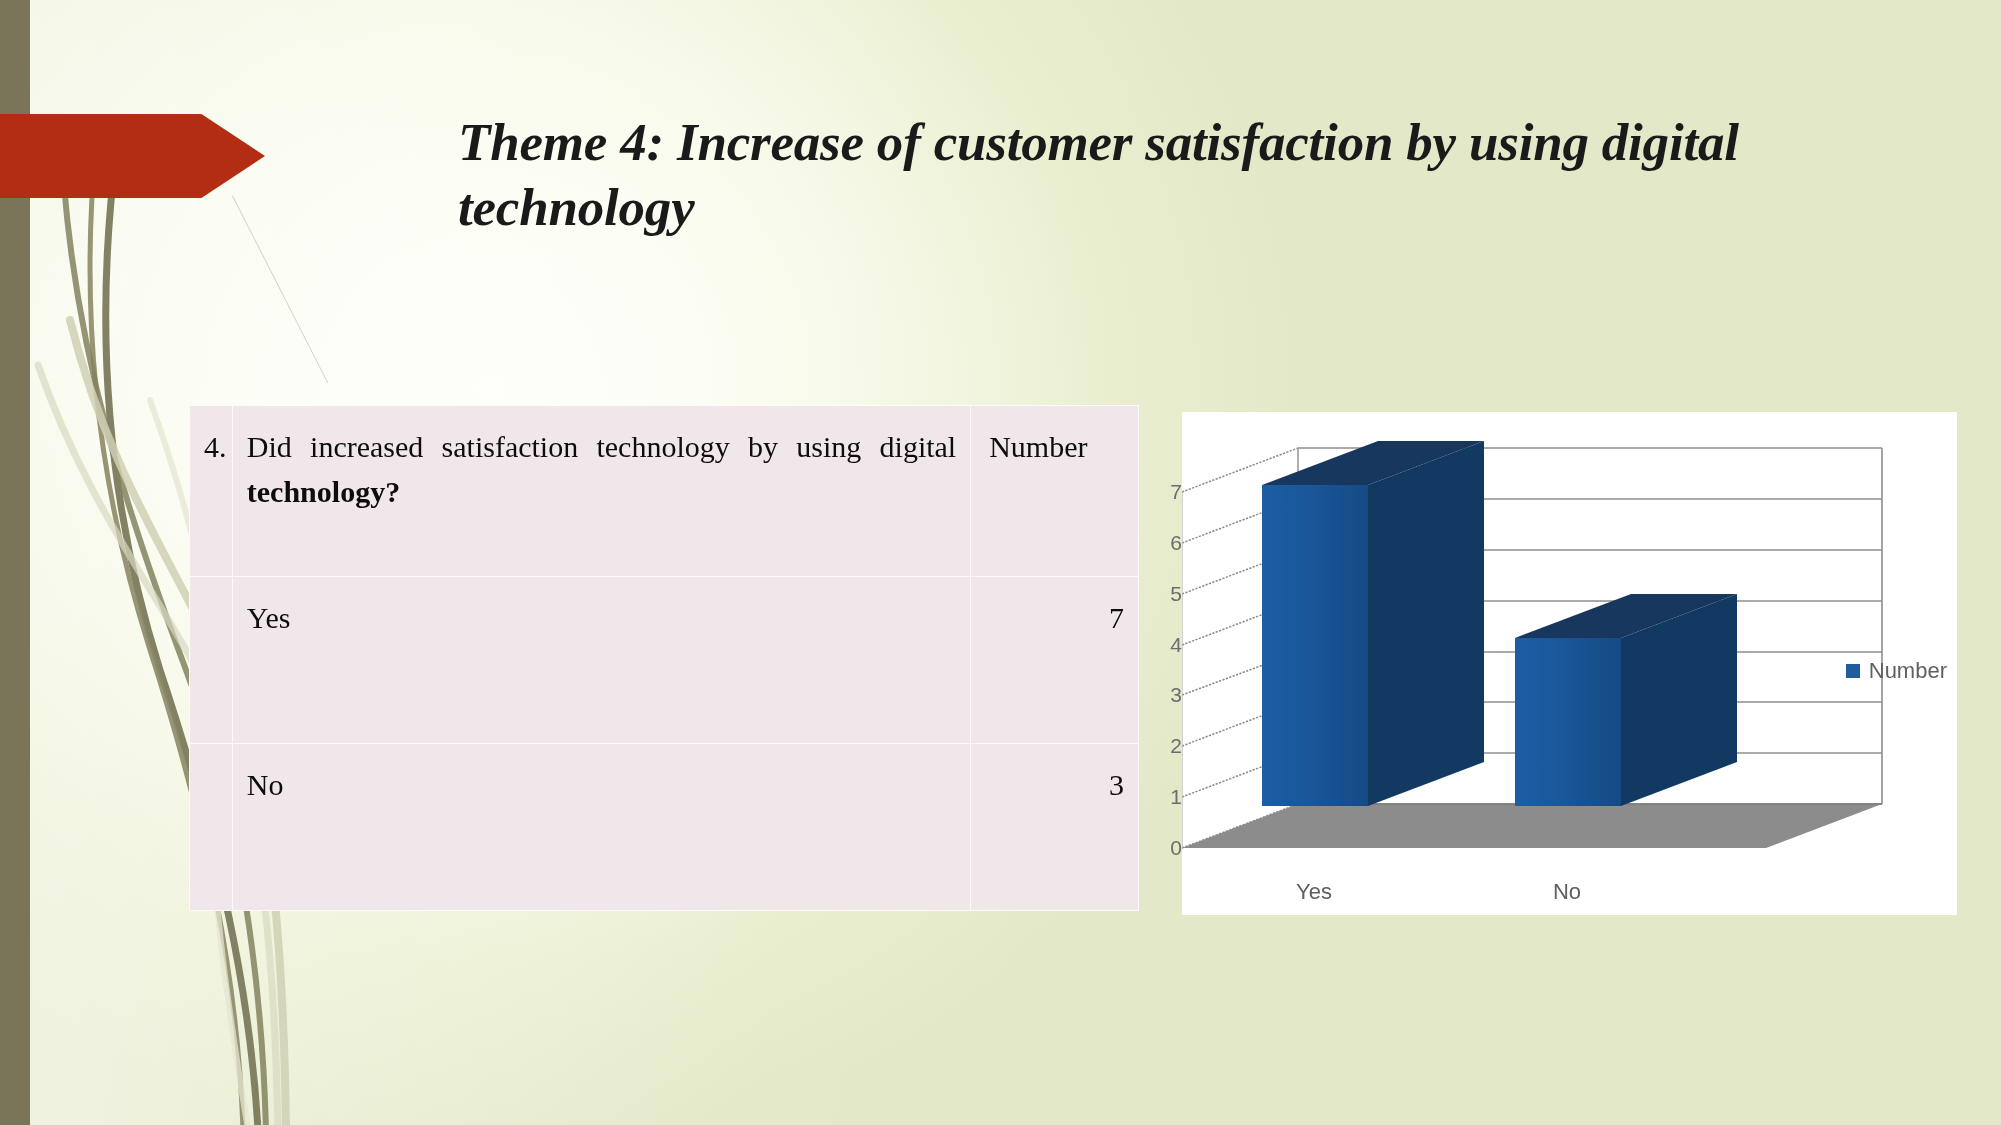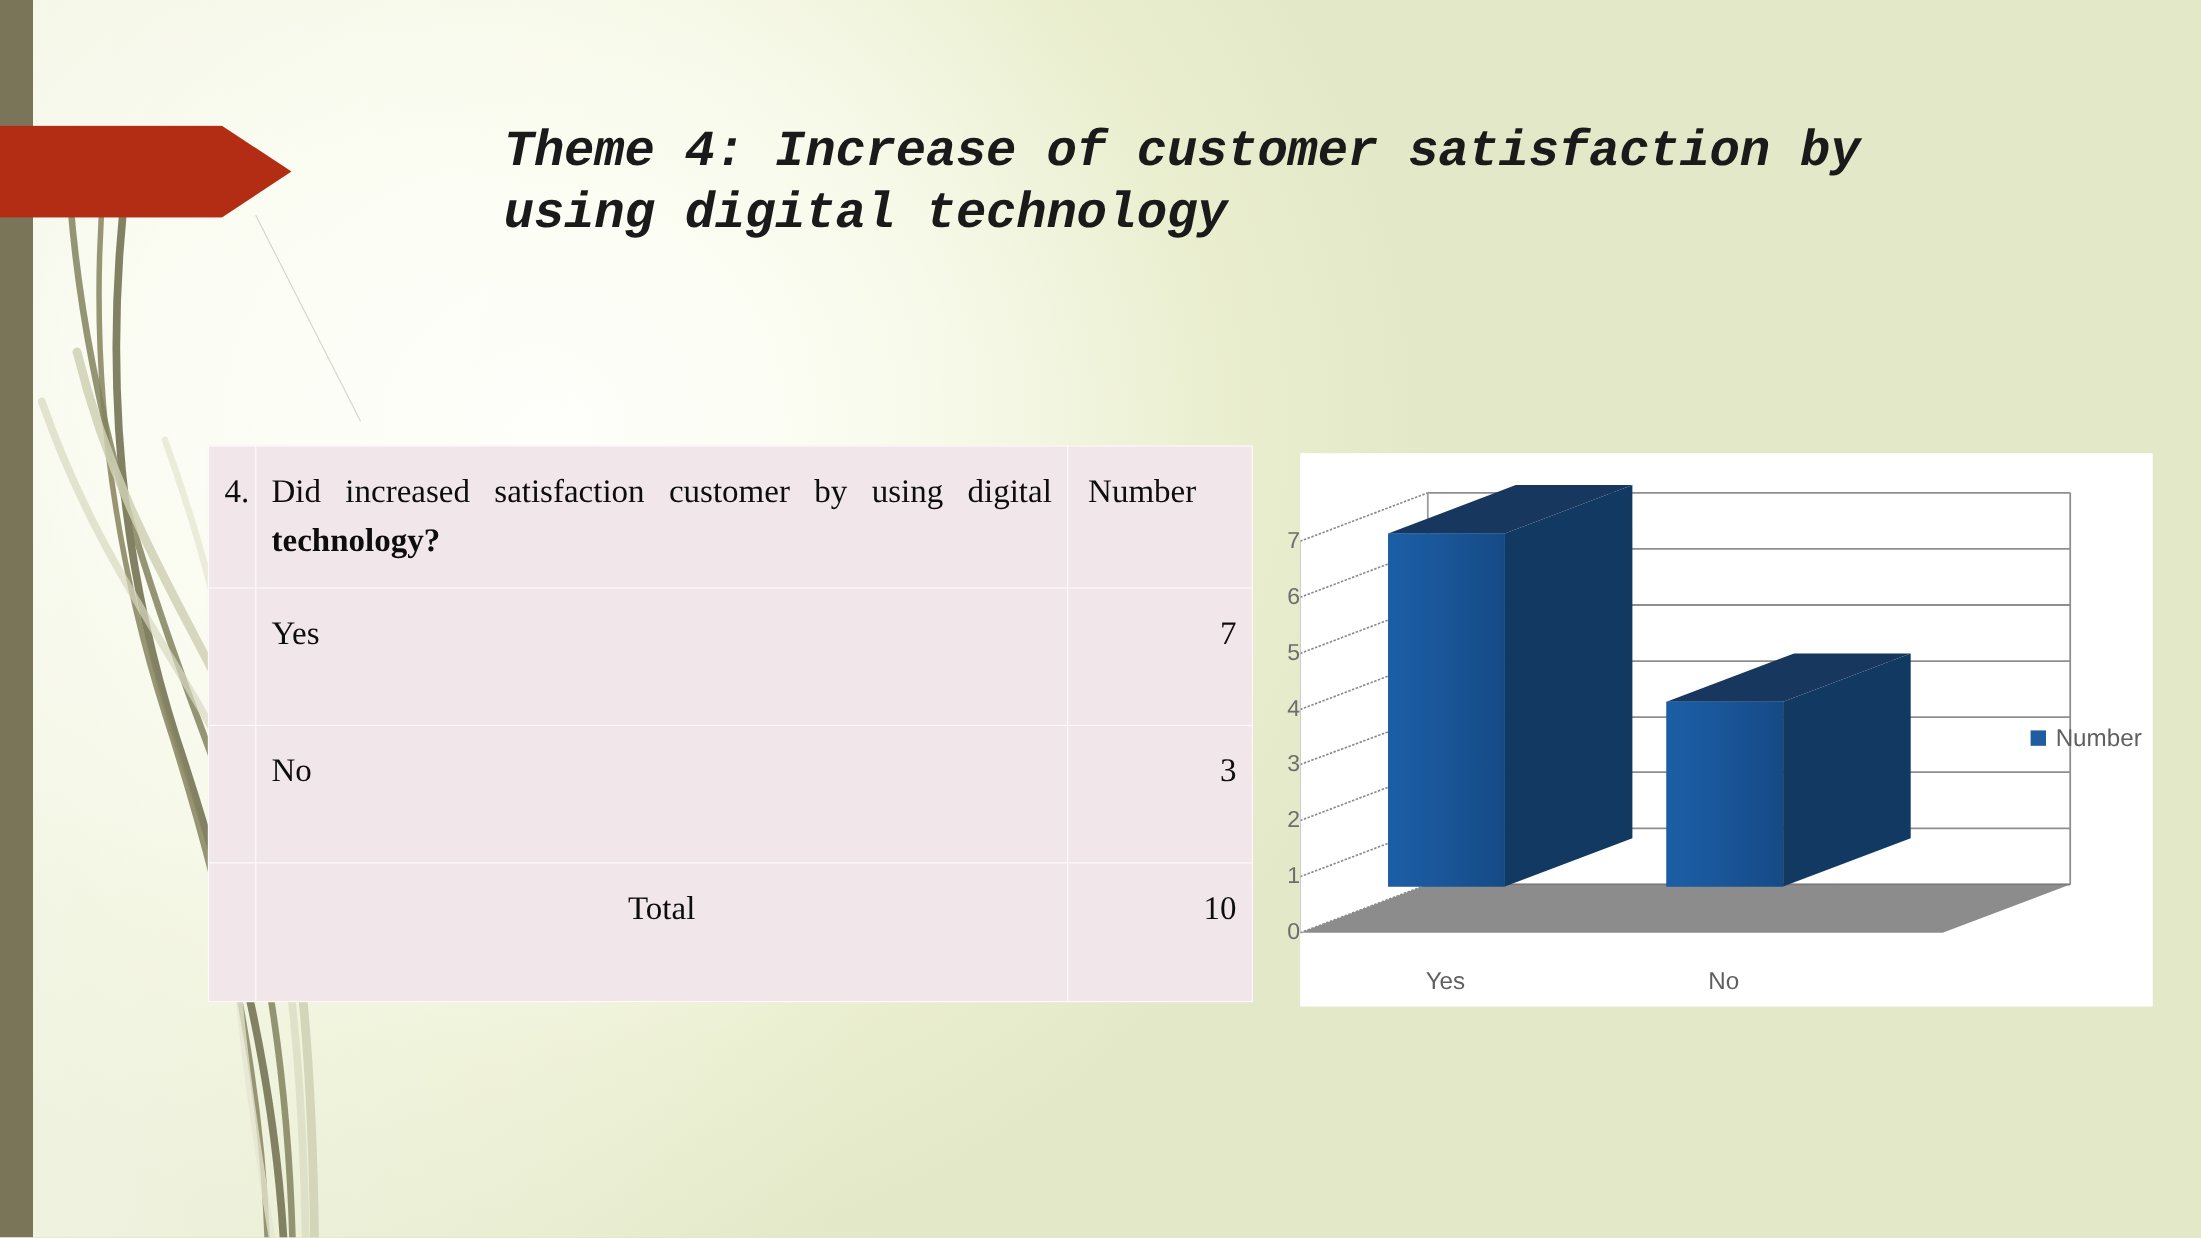--- a/index.html
+++ b/index.html
@@ -96,24 +96,24 @@
     transform-origin: top left;
     transform: rotate(-27deg);
   }
 
   
   .title {
     position: absolute;
     left: 458px;
     top: 110px;
     width: 1330px;
-    font-family: Liberation Mono, monospace;
+    font-family: Liberation Serif, serif;
     font-style: italic;
     font-weight: bold;
-    font-size: 46px;
+    font-size: 53px;
     line-height: 1.22;
     color: #1a1a1a;
     letter-spacing: -0.2px;
   }
 
   
   .qtable {
     position: absolute;
     left: 189px;
     top: 405px;
@@ -225,41 +225,36 @@
 
   <div class="arrow-banner"></div>
   <div class="connector"></div>
 
   <h1 class="title">Theme 4: Increase of customer satisfaction by using digital technology</h1>
 
   <table class="qtable">
     <tbody>
       <tr class="q-row">
         <td class="col-num">4.</td>
-        <td class="col-text justified"><span>Did</span> <span>increased</span> <span>satisfaction</span> <span>customer</span> <span>by</span> <span>using</span> <span>digital</span><span class="lastline">technology?</span></td>
+        <td class="col-text justified"><span>Did</span> <span>increased</span> <span>satisfaction</span> <span>technology</span> <span>by</span> <span>using</span> <span>digital</span><span class="lastline">technology?</span></td>
         <td class="col-val" style="text-align:left;padding-left:18px;">Number</td>
       </tr>
 
       <tr class="d-row">
         <td class="col-num"></td>
         <td class="col-text">Yes</td>
         <td class="col-val">7</td>
       </tr>
 
       <tr class="d-row">
         <td class="col-num"></td>
         <td class="col-text">No</td>
         <td class="col-val">3</td>
       </tr>
 
-      <tr class="d-row">
-        <td class="col-num"></td>
-        <td class="col-text center-cell">Total</td>
-        <td class="col-val">10</td>
-      </tr>
     </tbody>
   </table>
 
   <div class="chart-panel">
     <div class="chart-inner">
 
       <svg width="775" height="503" viewBox="0 0 775 503">
 
         <polygon points="116,36 700,36 700,392 116,392" fill="#ffffff" stroke="none"></polygon>
 

